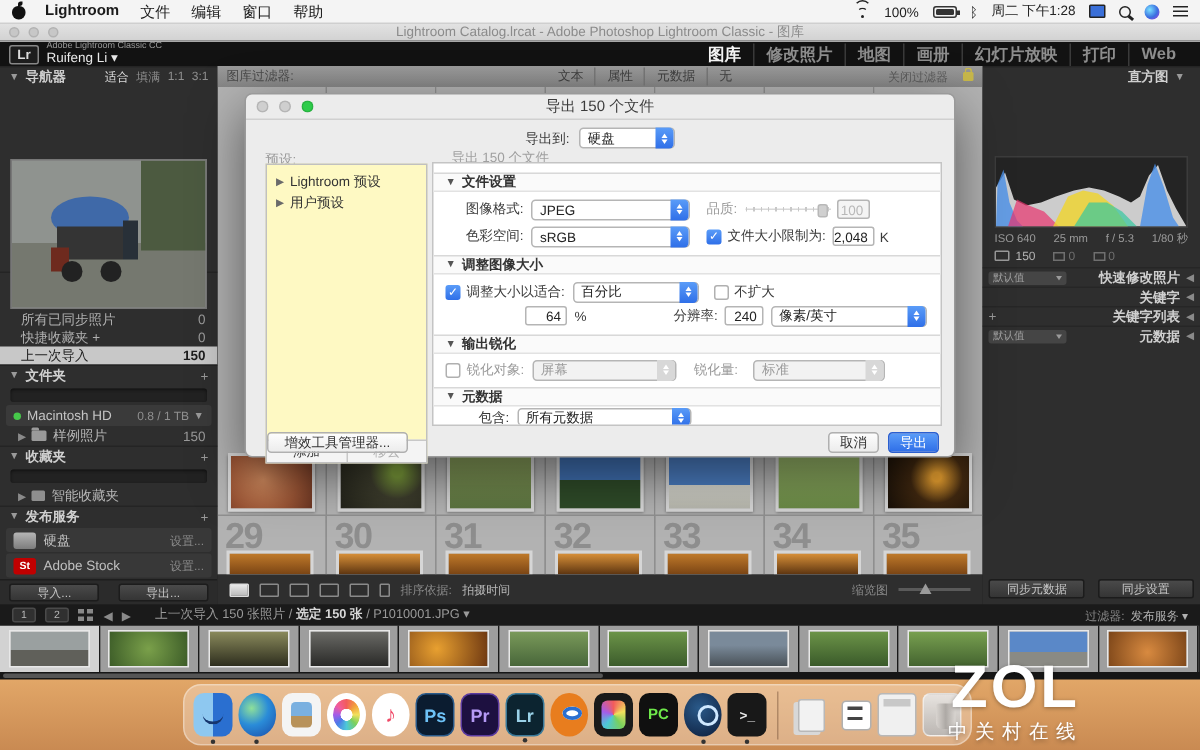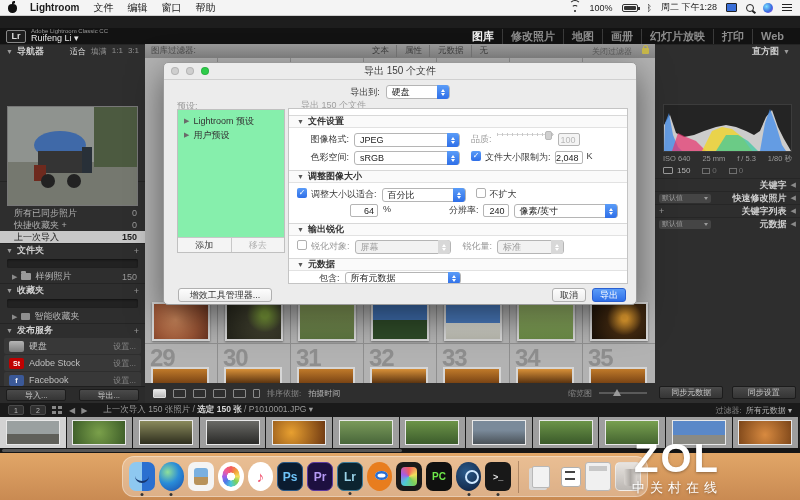--- a/index.html
+++ b/index.html
@@ -181,31 +181,31 @@
   .stepper { position:absolute; right:0; top:-1px; bottom:-1px; width:12px; background:linear-gradient(#5a9cf8,#2f6fe8); border-radius:0 3px 3px 0; display:flex; flex-direction:column; align-items:center; justify-content:center; gap:1px; }
   .stepper i { width:0; height:0; border-left:2.5px solid transparent; border-right:2.5px solid transparent; }
   .stepper i.up { border-bottom:3px solid #fff; }
   .stepper i.dn { border-top:3px solid #fff; }
   .dd.disabled { background:#f2f2f2; color:#9a9a9a; }
   .dd.disabled .ddlab { color:#9a9a9a; }
   .dd.disabled .stepper { background:#d8d8d8; }
   .dlab { color:#3a3a3a; }
   .dlab.dim { color:#9a9a9a; }
   .presetlab { position:absolute; left:13px; top:37px; color:#9a9a9a; }
-  .presetbox { position:absolute; left:13px; top:46px; width:108px; height:144px; background:#86efac; border:1px solid #c0c0c0; }
+  .presetbox { position:absolute; left:13px; top:46px; width:108px; height:200px; background:#fef9c3; border:1px solid #c0c0c0; }
   .pgitem { display:flex; align-items:center; height:14px; padding-left:6px; color:#333; }
   .pgitem .tri { font-size:7px; color:#6a6a6a; margin-right:4px; }
   .pbottom { position:absolute; left:0; bottom:0; width:100%; height:15px; border-top:1px solid #c8c8c8; display:flex; background:#f4f4f4; }
   .pbottom .half { flex:1; display:flex; align-items:center; justify-content:center; color:#444; }
   .pbottom .half.dim { color:#b0b0b0; border-left:1px solid #c8c8c8; }
   .dsummary { position:absolute; left:137px; top:36px; color:#9f9f9f; }
   .dcontainer { position:absolute; left:124px; top:45px; width:340px; height:176px; background:#fff; border:1px solid #c4c4c4; overflow:hidden; }
   .sechead { position:absolute; left:0; width:100%; height:13px; background:#fafafa; border-top:1px solid #d8d8d8; border-bottom:1px solid #e2e2e2; display:flex; align-items:center; padding-left:8px; font-weight:bold; color:#333; }
   .sechead .tri { font-size:7px; color:#555; margin-right:4px; }
-  .fld { position:absolute; height:13px; display:flex; align-items:flex-start; }
+  .fld { position:absolute; height:13px; display:flex; align-items:center; }
   .field { height:13px; background:#fff; border:1px solid #b5b5b5; border-radius:2px; display:flex; align-items:center; justify-content:flex-end; padding:0 3px; color:#222; }
   .field.dim { color:#b8b8b8; background:#f4f4f4; }
   .cb { width:10px; height:10px; border-radius:2px; margin-right:4px; flex:none; }
   .cb.on { background:linear-gradient(#5a9cf8,#2f6fe8); color:#fff; font-size:8px; line-height:10px; text-align:center; }
   .cb.off { background:#fff; border:1px solid #b0b0b0; }
   .qslider { width:57px; height:3px; background:repeating-linear-gradient(90deg,#c8c8c8 0 1px, transparent 1px 5px), linear-gradient(#d8d8d8,#d8d8d8) 0 1px/100% 1px no-repeat; position:relative; }
   .qslider:after { content:""; position:absolute; right:2px; top:-2px; width:5px; height:7px; background:#d0d0d0; border:1px solid #b8b8b8; border-radius:2px; }
   .dbtn { position:absolute; height:14px; border:1px solid #b0b0b0; border-radius:3px; background:linear-gradient(#fdfdfd,#ececec); display:flex; align-items:center; justify-content:center; color:#333; }
   .dbtn.primary { background:linear-gradient(#5a9cf8,#2f6fe8); border-color:#2a5fd0; color:#fff; }
 
@@ -274,20 +274,26 @@
       <span class="mag"></span>
       <span class="siri"></span>
       <span class="listic">
           <i></i>
           <i></i>
           <i></i>
         </span>
     </span>
   </div>
 
+  <div class="abs titlebar">
+    <span class="wtitle">Lightroom Catalog.lrcat - Adobe Photoshop Lightroom Classic - 图库</span>
+    <span class="tl"></span>
+    <span class="tl"></span>
+    <span class="tl"></span>
+  </div>
 
   <div class="abs apphead">
     <span class="lrlogo">Lr</span>
     <span class="idplate">
       <div class="l1">Adobe Lightroom Classic CC</div>
       <div class="l2">Ruifeng Li ▾</div>
     </span>
     <span class="modules">
       <span class="mod active">图库</span>
       <span class="mod">修改照片</span>
@@ -342,20 +348,26 @@
     <div class="crow sel">
       <span>上一次导入</span>
       <span class="cnt">150</span>
     </div>
     <div class="phead">
       <span class="tri">▼</span>
       <span>文件夹</span>
       <span class="plus">+</span>
     </div>
     <div class="darkbar"></div>
+    <div class="volrow">
+      <span class="led"></span>
+      <span>Macintosh HD</span>
+      <span class="space">0.8 / 1 TB</span>
+      <span class="va">▼</span>
+    </div>
     <div class="foldrow">
       <span class="tri">▶</span>
       <span class="foldico"></span>
       <span>样例照片</span>
       <span class="cnt">150</span>
     </div>
     <div class="phead">
       <span class="tri">▼</span>
       <span>收藏夹</span>
       <span class="plus">+</span>
@@ -421,26 +433,26 @@
           <span class="dimico"></span>
           <span>0</span>
         </span>
       <span class="dimb">
           <span class="dimico"></span>
           <span>0</span>
         </span>
     </div>
     <div style="position:absolute; left:0; top:134px; width:100%;">
       <div class="rrow">
-        <span class="rlab">关键字</span>
-        <span class="arr">◀</span>
-      </div>
-      <div class="rrow">
         <span class="pill">默认值</span>
         <span class="rlab">快速修改照片</span>
+        <span class="arr">◀</span>
+      </div>
+      <div class="rrow">
+        <span class="rlab">关键字</span>
         <span class="arr">◀</span>
       </div>
       <div class="rrow">
         <span style="color:#9a9a9a">+</span>
         <span class="rlab">关键字列表</span>
         <span class="arr">◀</span>
       </div>
       <div class="rrow">
         <span class="pill">默认值</span>
         <span class="rlab">元数据</span>
@@ -552,21 +564,21 @@
     <span class="fsgrid"></span>
     <span class="fsarr">◀</span>
     <span class="fsarr">▶</span>
     <span class="fsinfo">
       <span>上一次导入   150 张照片 /</span>
       <b>选定 150 张</b>
       <span>/ P1010001.JPG ▾</span>
     </span>
     <span class="fsright">
       <span>过滤器:</span>
-      <span style="color:#b0b0b0">所有元数据 ▾</span>
+      <span style="color:#b0b0b0">发布服务 ▾</span>
     </span>
   </div>
 
   <div class="abs strip">
     <div class="fcell sel">
         <div class="fthumb"></div>
       </div>
     <div class="fcell">
         <div class="fthumb"></div>
       </div>
@@ -751,21 +763,21 @@
         <span class="cb off"></span>
         <span class="dlab dim">锐化对象:</span>
         <span class="dd disabled" style="width:96px; margin-left:5px">
           <span class="ddlab">屏幕</span>
           <span class="stepper">
               <i class="up"></i>
               <i class="dn"></i>
             </span>
         </span>
         <span class="dlab dim" style="margin-left:12px">锐化量:</span>
-        <span class="dd disabled" style="width:67px; margin-left:5px">
+        <span class="dd disabled" style="width:88px; margin-left:10px">
           <span class="ddlab">标准</span>
           <span class="stepper">
               <i class="up"></i>
               <i class="dn"></i>
             </span>
         </span>
       </div>
 
       <div class="sechead" style="top:149px">
         <span class="tri">▼</span>

